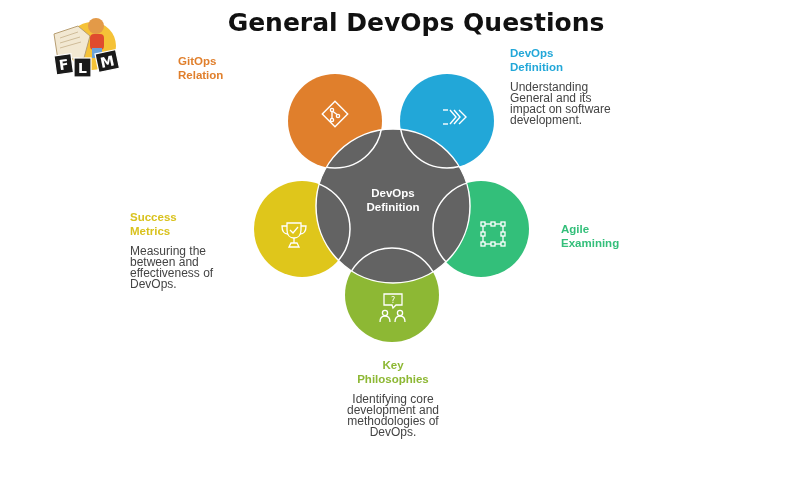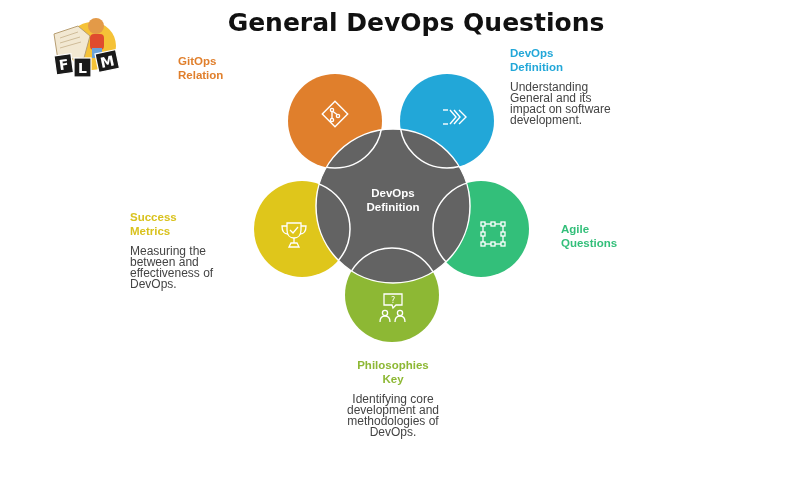--- a/index.html
+++ b/index.html
@@ -146,41 +146,41 @@
     <div>Understanding</div>
     <div>General and its</div>
     <div>impact on software</div>
     <div>development.</div>
   </div>
 </div>
 
 <div class="label left" style="left:561px; top:212px; width:100px;margin-top:10px;">
   <div class="head" style="color:#33BF7A;">
     <div>Agile</div>
-    <div>Questions</div>
+    <div>Examining</div>
   </div>
 </div>
 
 <div class="label right" style="left:130px; top:210px; width:92px;">
   <div class="head" style="color:#D9C21E;">
     <div>Success</div>
     <div>Metrics</div>
   </div>
   <div class="desc">
     <div>Measuring the</div>
     <div>between and</div>
     <div>effectiveness of</div>
     <div>DevOps.</div>
   </div>
 </div>
 
 <div class="label center" style="left:333px; top:358px; width:120px;">
   <div class="head" style="color:#8DB834;">
+    <div>Key</div>
     <div>Philosophies</div>
-    <div>Key</div>
   </div>
   <div class="desc">
     <div>Identifying core</div>
     <div>development and</div>
     <div>methodologies of</div>
     <div>DevOps.</div>
   </div>
 </div>
 
 </body></html>

